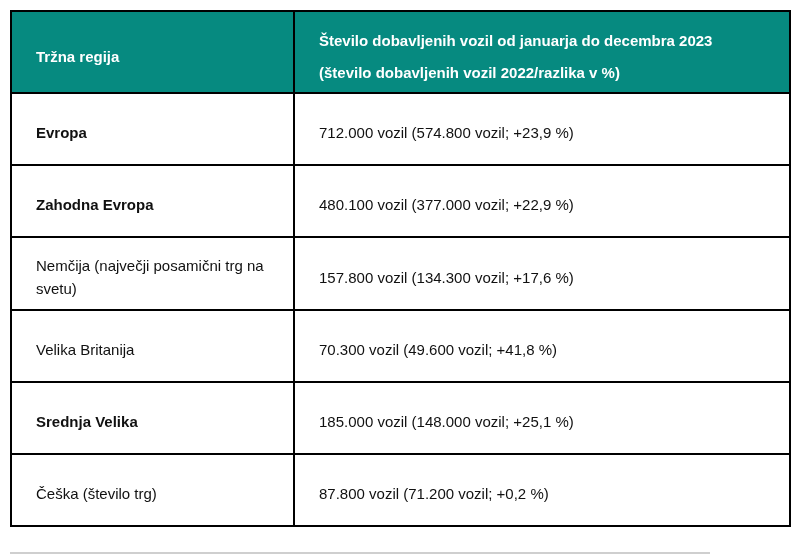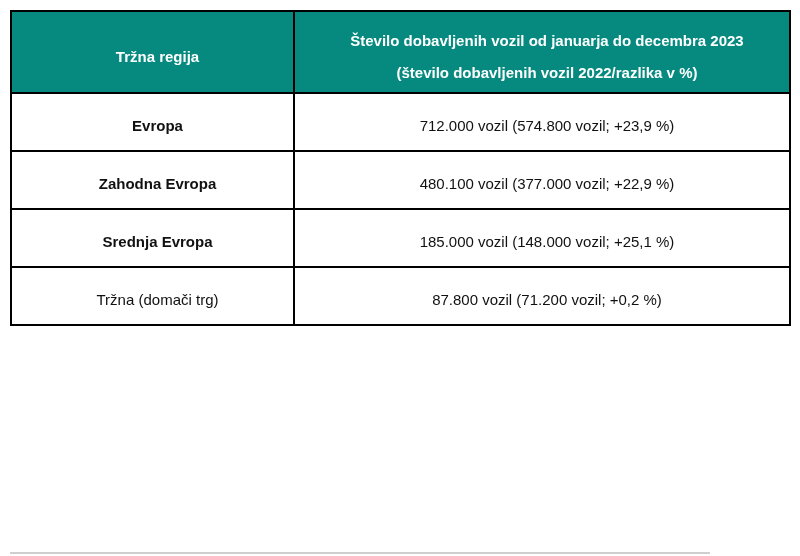--- a/index.html
+++ b/index.html
@@ -18,36 +18,36 @@
     left: 10px;
     top: 10px;
     width: 779px;
     border-collapse: collapse;
     table-layout: fixed;
   }
   .doc-table th,
   .doc-table td {
     border: 2px solid #000000;
     vertical-align: middle;
-    text-align: center;
+    text-align: left;
     padding: 16px 14px 8px 24px;
   }
   col.region-col { width: 283px; }
   col.values-col { width: 496px; }
   thead th {
     background: #068a80;
     color: #ffffff;
     font-weight: bold;
     font-size: 15px;
     height: 82px;
   }
   thead .header-line2 { margin-top: 15px; }
   tbody td {
     font-size: 15px;
-    height: 58px;
+    height: 72px;
     line-height: 1.55;
   }
   tr.row-tall td { height: 65px; }
   tr.bold td.region-cell { font-weight: bold; }
   .bottom-shadow {
     position: absolute;
     left: 10px;
     top: 552px;
     width: 700px;
     height: 2px;
@@ -75,24 +75,32 @@
   </thead>
   <tbody>
     <tr class="bold">
       <td class="region-cell">Evropa</td>
       <td class="value-cell">712.000 vozil (574.800 vozil; +23,9 %)</td>
     </tr>
     <tr class="bold">
       <td class="region-cell">Zahodna Evropa</td>
       <td class="value-cell">480.100 vozil (377.000 vozil; +22,9 %)</td>
     </tr>
+    <tr class="row-tall">
+      <td class="region-cell">Nemčija (največji posamični trg na svetu)</td>
+      <td class="value-cell">157.800 vozil (134.300 vozil; +17,6 %)</td>
+    </tr>
+    <tr>
+      <td class="region-cell">Velika Britanija</td>
+      <td class="value-cell">70.300 vozil (49.600 vozil; +41,8 %)</td>
+    </tr>
     <tr class="bold">
-      <td class="region-cell">Srednja Evropa</td>
+      <td class="region-cell">Srednja Velika</td>
       <td class="value-cell">185.000 vozil (148.000 vozil; +25,1 %)</td>
     </tr>
     <tr>
-      <td class="region-cell">Tržna (domači trg)</td>
+      <td class="region-cell">Češka (število trg)</td>
       <td class="value-cell">87.800 vozil (71.200 vozil; +0,2 %)</td>
     </tr>
   </tbody>
 </table>
 
 <div class="bottom-shadow"></div>
 
 </body></html>

